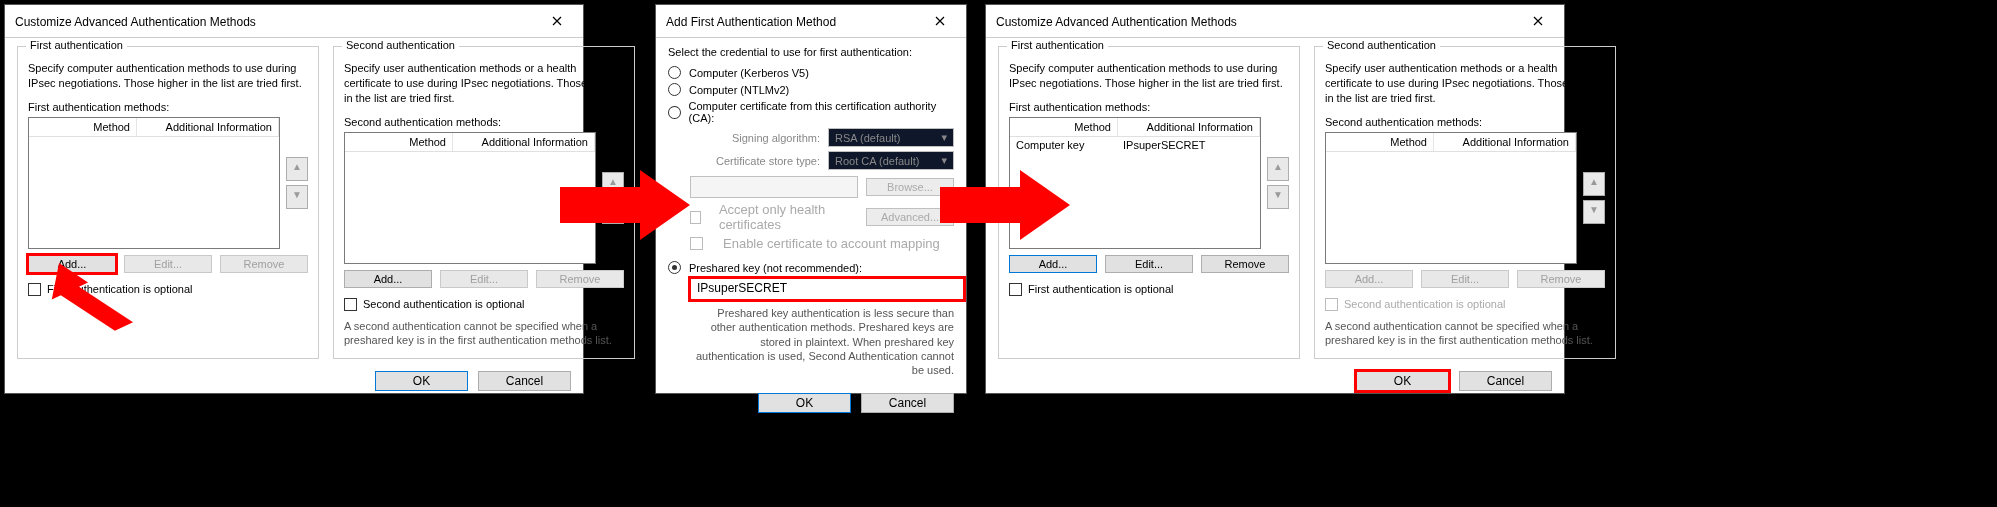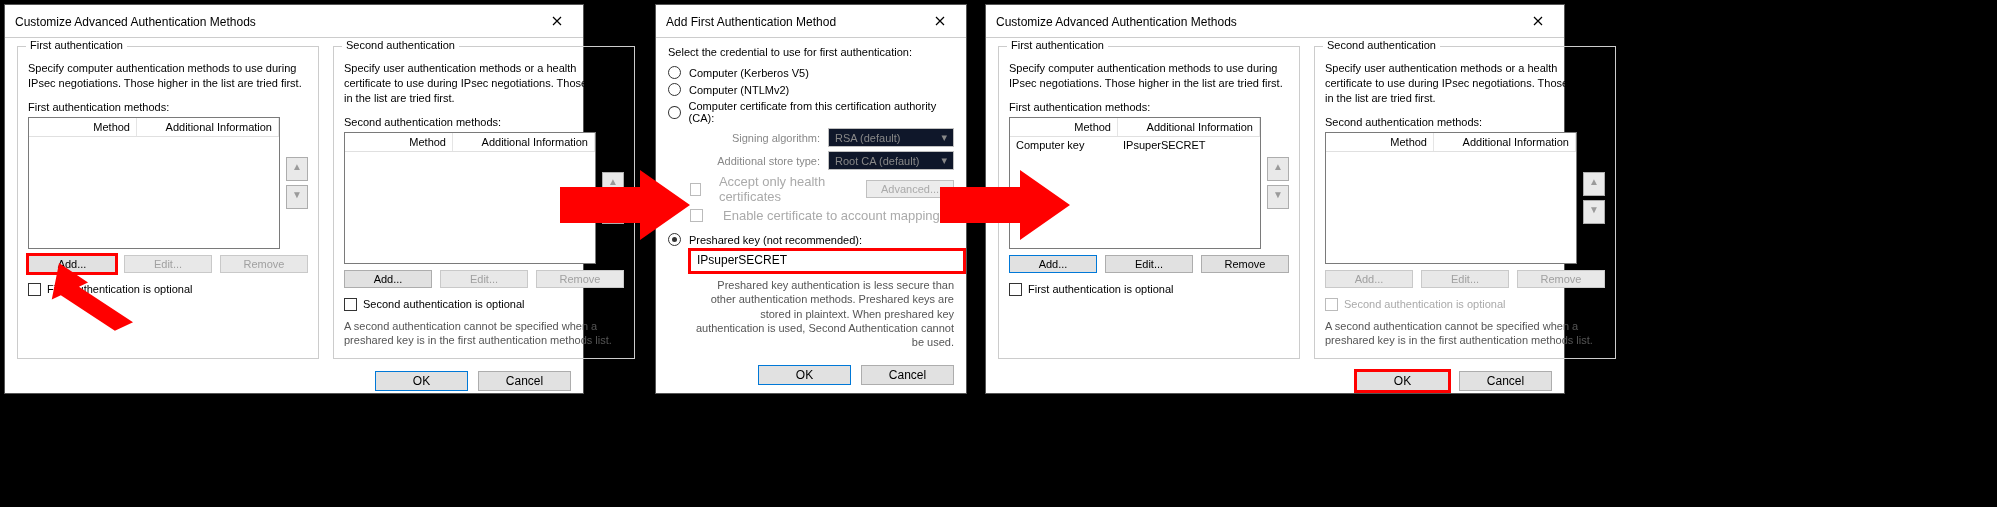--- a/index.html
+++ b/index.html
@@ -346,25 +346,29 @@
     </div>
     <div class="sub">
       <div class="field-row">
         <span class="field-label">Signing algorithm:</span>
         <div class="select-dis">
             <span>RSA (default)</span>
             <span>▾</span>
           </div>
       </div>
       <div class="field-row">
-        <span class="field-label">Additional store type:</span>
+        <span class="field-label">Certificate store type:</span>
         <div class="select-dis">
             <span>Root CA (default)</span>
             <span>▾</span>
           </div>
+      </div>
+      <div class="field-row" style="margin-top:6px;">
+        <div class="text-dis" style="margin-left:0;"></div>
+        <div class="small-btn-dis">Browse...</div>
       </div>
       <div class="field-row" style="justify-content:space-between;">
         <div style="display:flex;align-items:center;gap:6px;">
           <div class="checkbox disabled"></div>
           <span class="grey-text">Accept only health certificates</span>
         </div>
         <div class="small-btn-dis">Advanced...</div>
       </div>
       <div class="field-row">
         <div class="checkbox disabled"></div>

